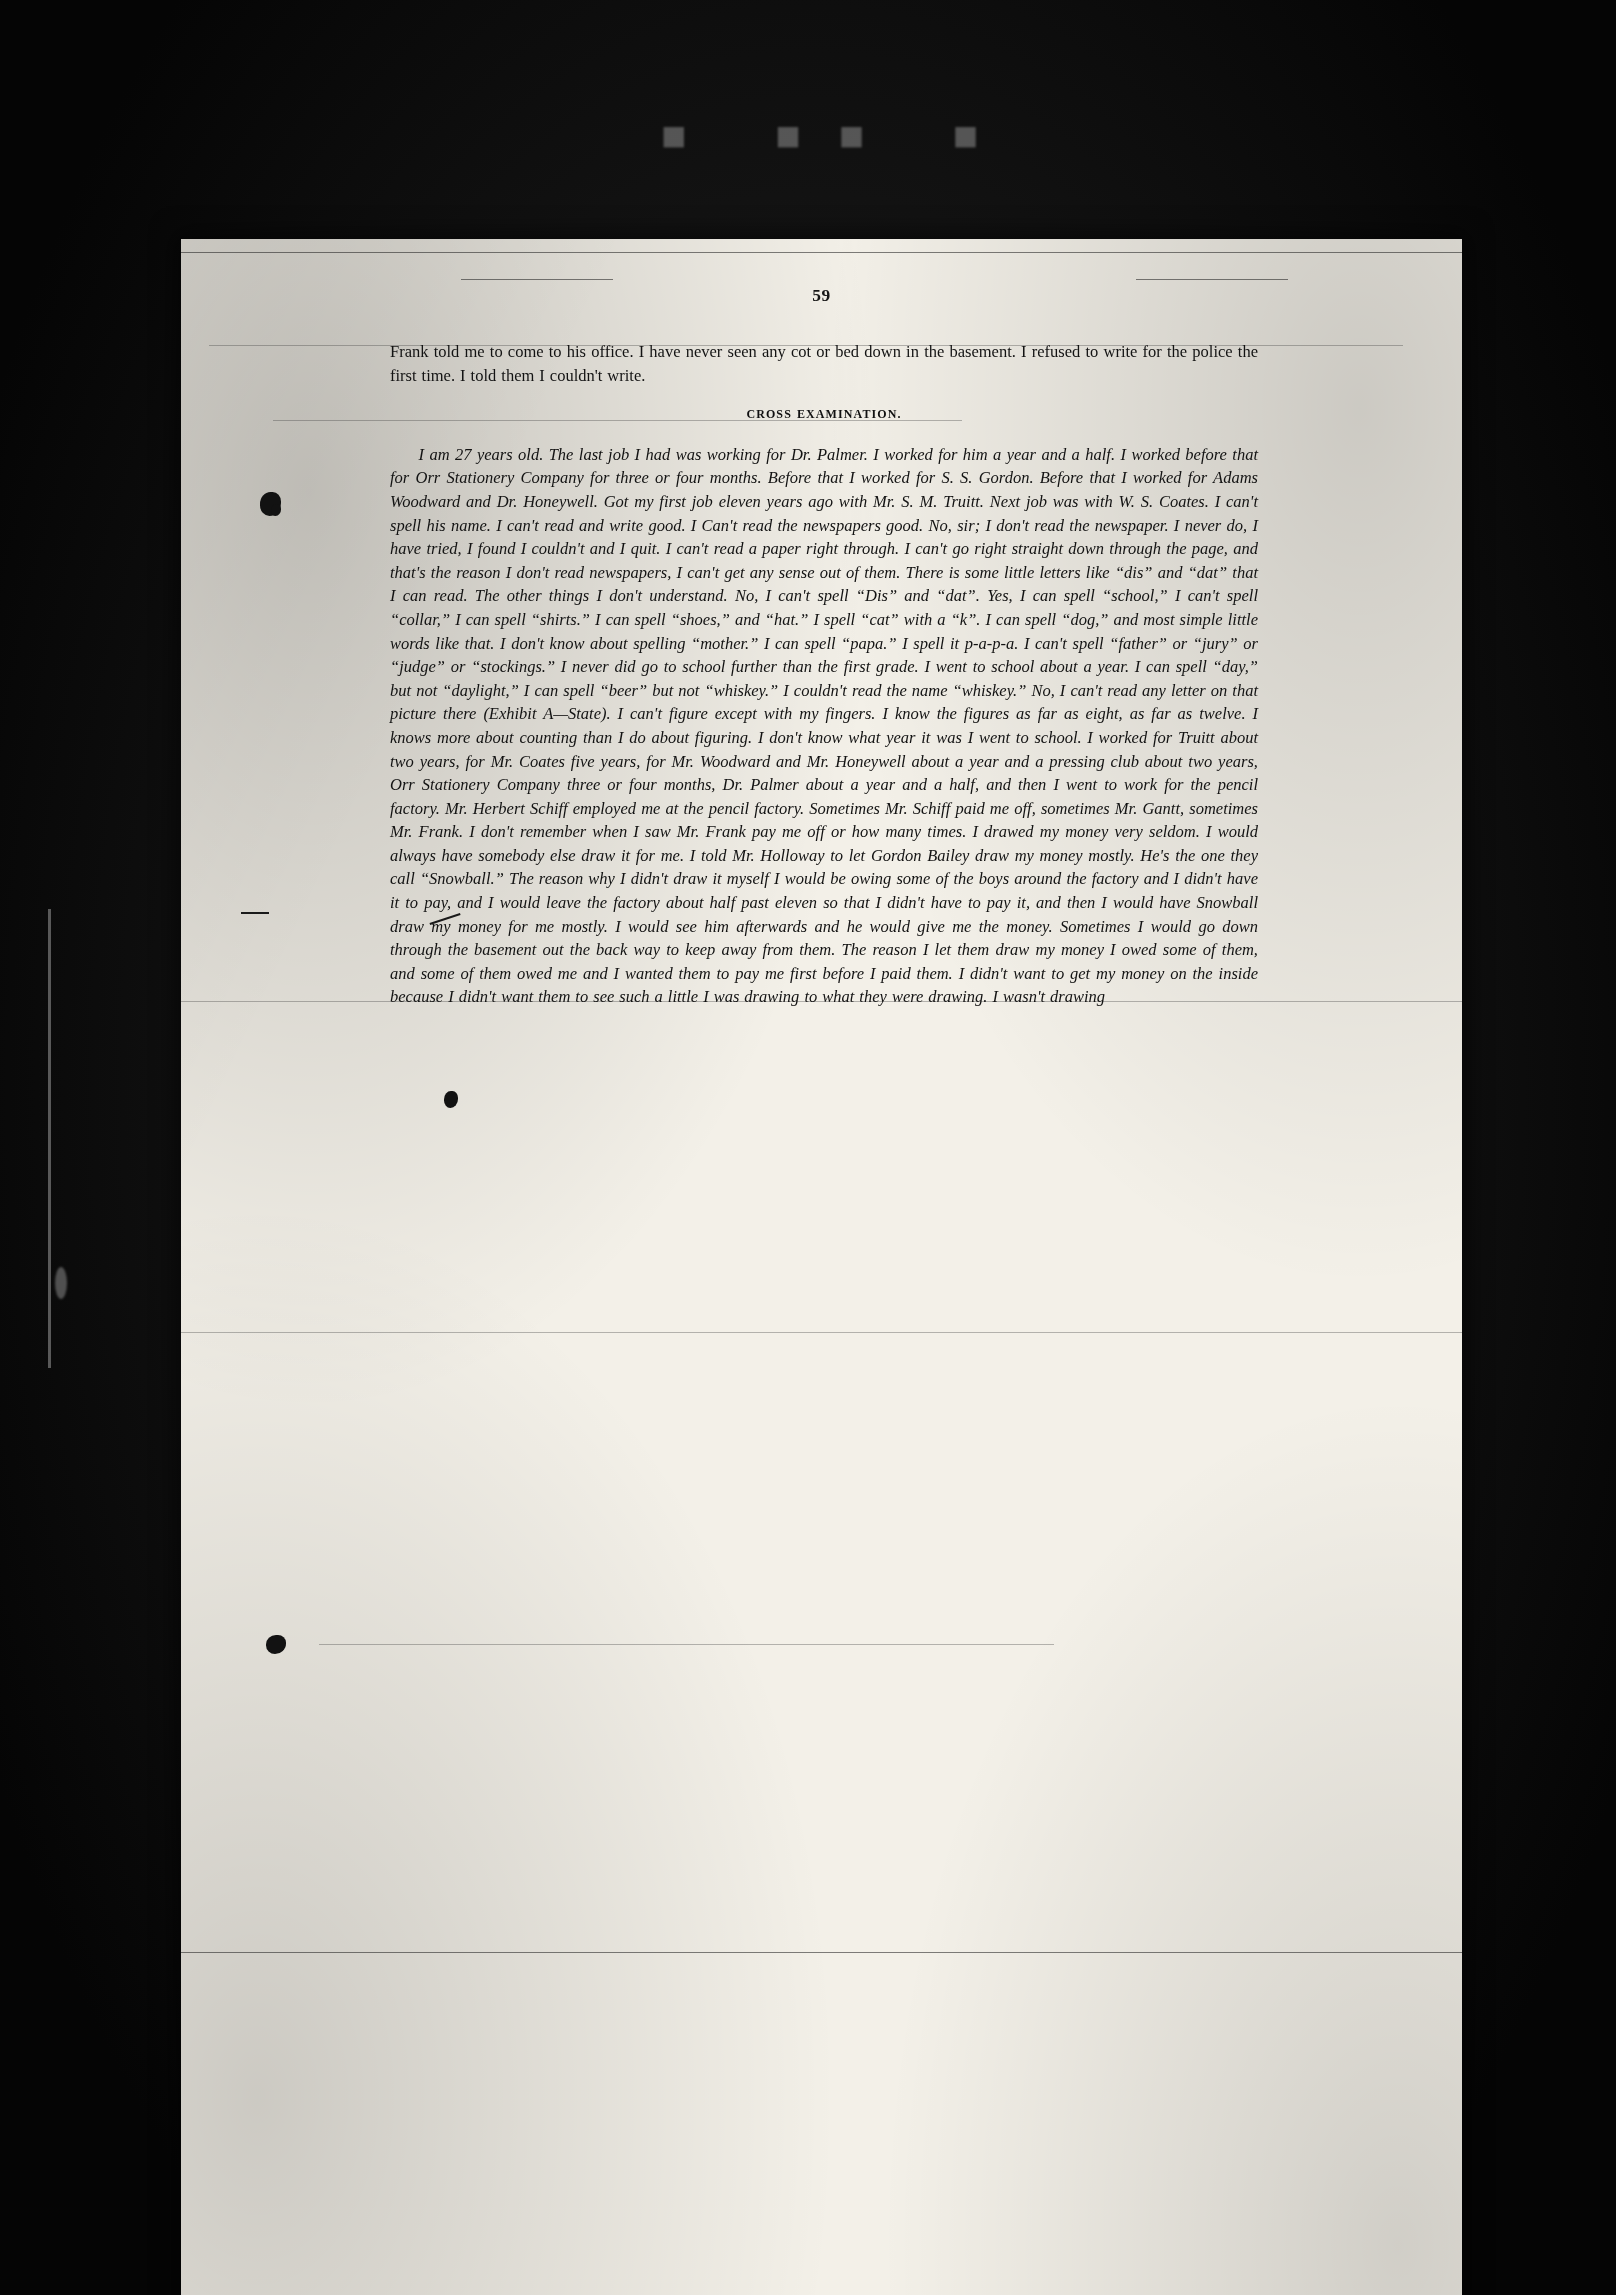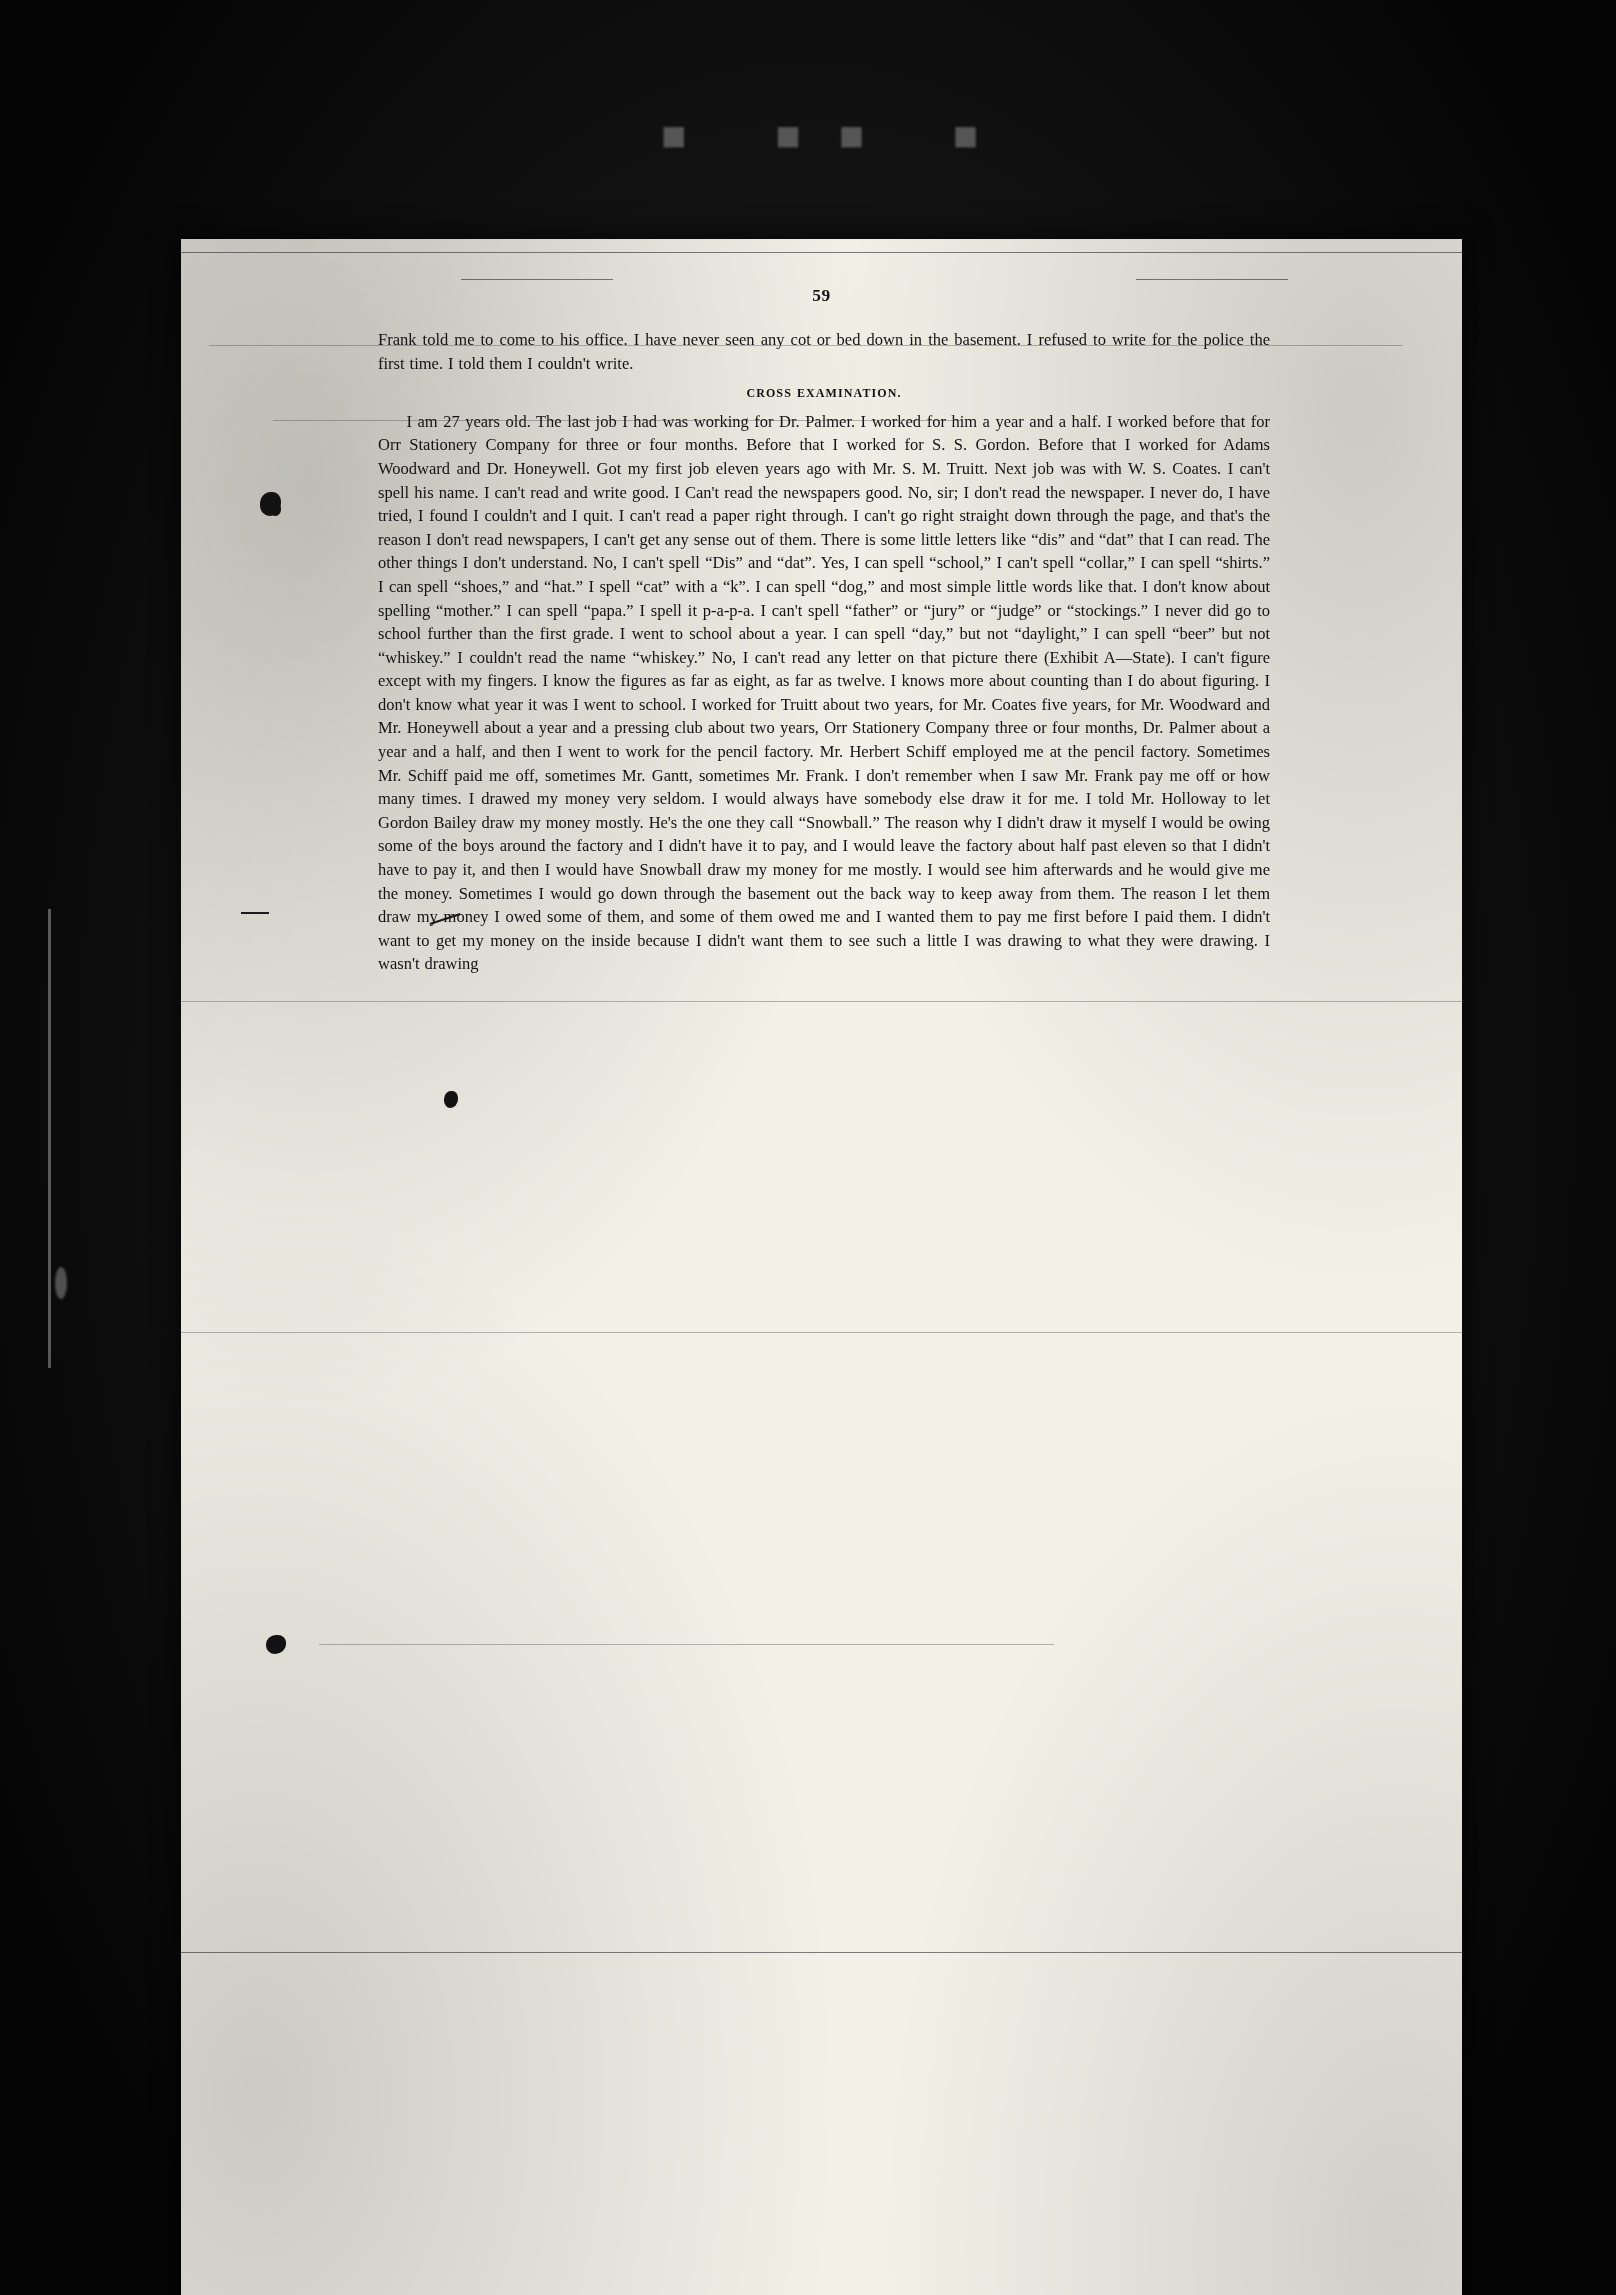--- a/index.html
+++ b/index.html
@@ -103,22 +103,22 @@
     top: 85px;
     width: 900px;
     color: #131313;
     font-size: 16.5px;
     line-height: 23.6px;
     text-align: justify;
     text-justify: inter-word;
     word-spacing: 0.9px;
   }
 
-  .para { margin: 4px; }
-  .indent { text-indent: 28.5px; }
+  .para { margin: 16px; }
+  .indent { text-indent: 28.5px; font-style: italic; }
 
   #section-heading {
     text-align: center;
     font-weight: bold;
     font-size: 12px;
     letter-spacing: 1.1px;
     margin: 6.4px 0 4.6px 0;
     color: #111;
   }
 

